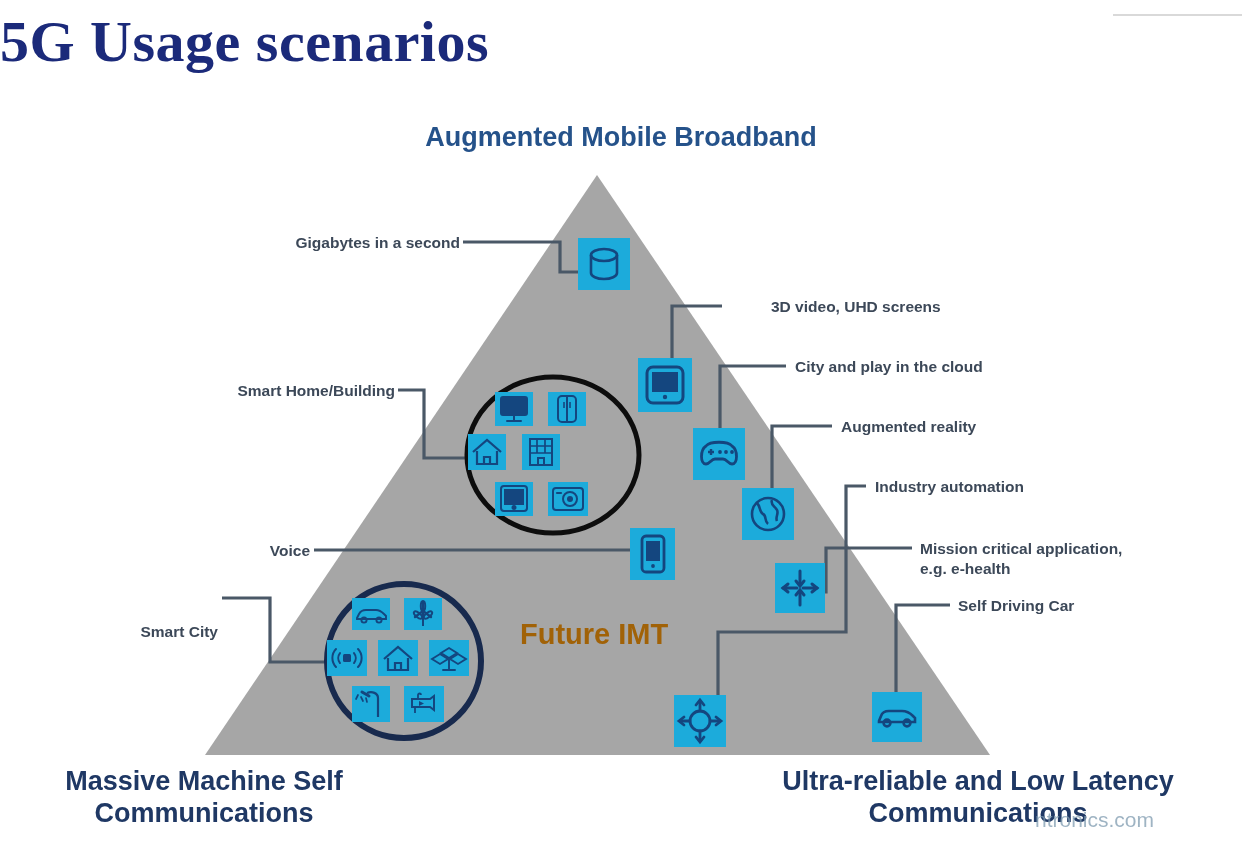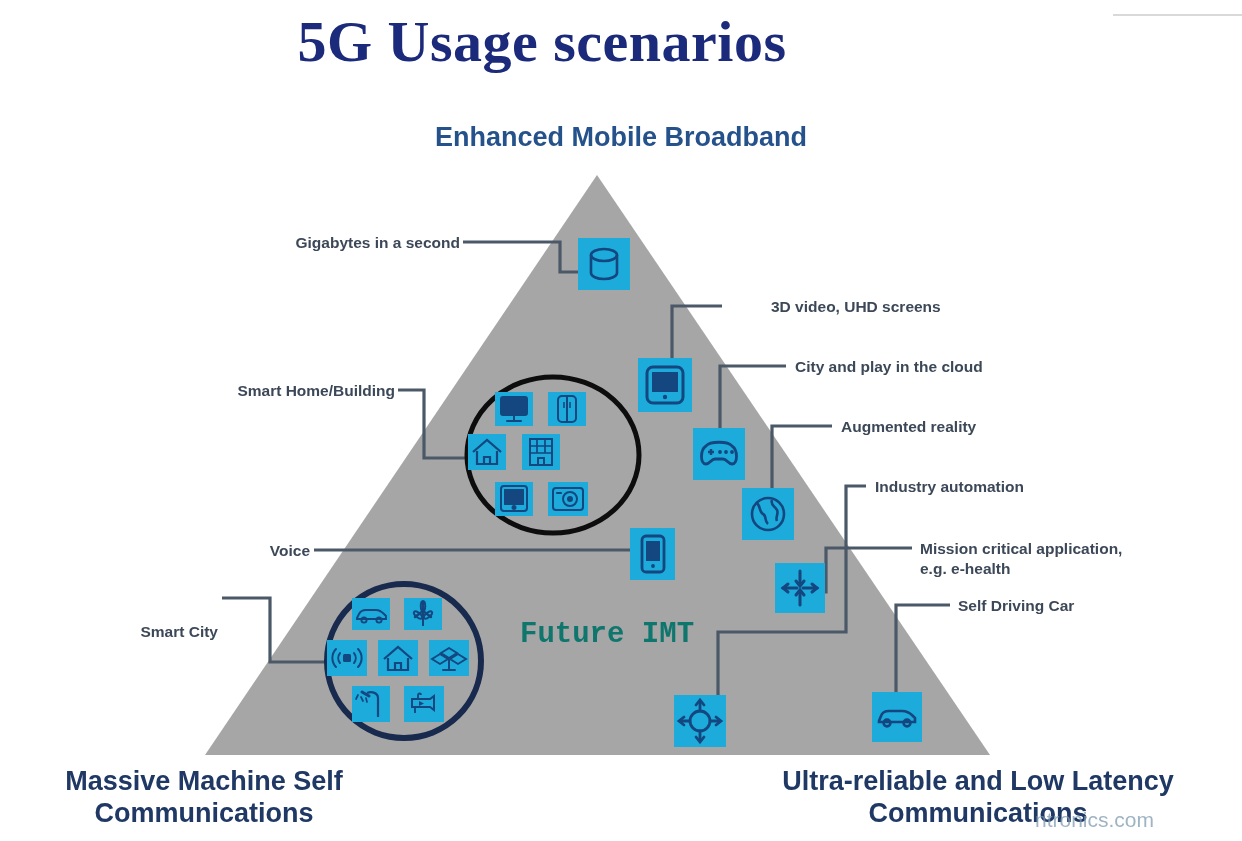--- a/index.html
+++ b/index.html
@@ -29,21 +29,21 @@
     position: absolute;
     font-family: "Liberation Serif", serif;
     font-weight: bold;
     color: #1b2a7a;
     white-space: nowrap;
   }
   #page-title {
     left: 0;
     top: 8px;
     width: 1084px;
-    text-align: center;
+    text-align: left;
     font-size: 58px;
     letter-spacing: 0.5px;
   }
   .corner-label {
     position: absolute;
     font-family: "Liberation Sans", sans-serif;
     font-weight: bold;
     color: #1f3864;
     white-space: pre-line;
     line-height: 1.17;
@@ -69,22 +69,22 @@
     width: 520px;
     text-align: center;
     font-size: 27px;
   }
   #label-future-imt {
     position: absolute;
     left: 520px;
     top: 618px;
     font-size: 29px;
     font-weight: bold;
-    color: #0f766e;
-    font-family: Liberation Mono, monospace;
+    color: #a16207;
+    font-family: Liberation Sans, sans-serif;
     white-space: nowrap;
   }
   .callout {
     position: absolute;
     font-family: "Liberation Sans", sans-serif;
     font-weight: bold;
     font-size: 15.5px;
     color: #3c4858;
     white-space: pre-line;
     line-height: 1.3;
@@ -344,21 +344,21 @@
           <path d="M15,15 L20,17.5 L15,20 Z" fill="#14467f" stroke="none"></path>
           <path d="M11,21 L11,27" stroke-width="1.8"></path>
         </g>
       </g>
     </g>
 
   </svg>
 
   <div class="ttl" id="page-title">5G Usage scenarios</div>
 
-  <div class="corner-label" id="label-embb">Enhanced Mobile Broadband</div>
+  <div class="corner-label" id="label-embb">Augmented Mobile Broadband</div>
 
   <div class="corner-label" id="label-mmtc">Massive Machine Self
 Communications</div>
 
   <div class="corner-label" id="label-urllc">Ultra-reliable  and Low Latency
 Communications</div>
 
   <div id="label-future-imt">Future IMT</div>
 
   <div class="callout left" style="left:10px; top:381px; width:385px;">Smart Home/Building</div>

